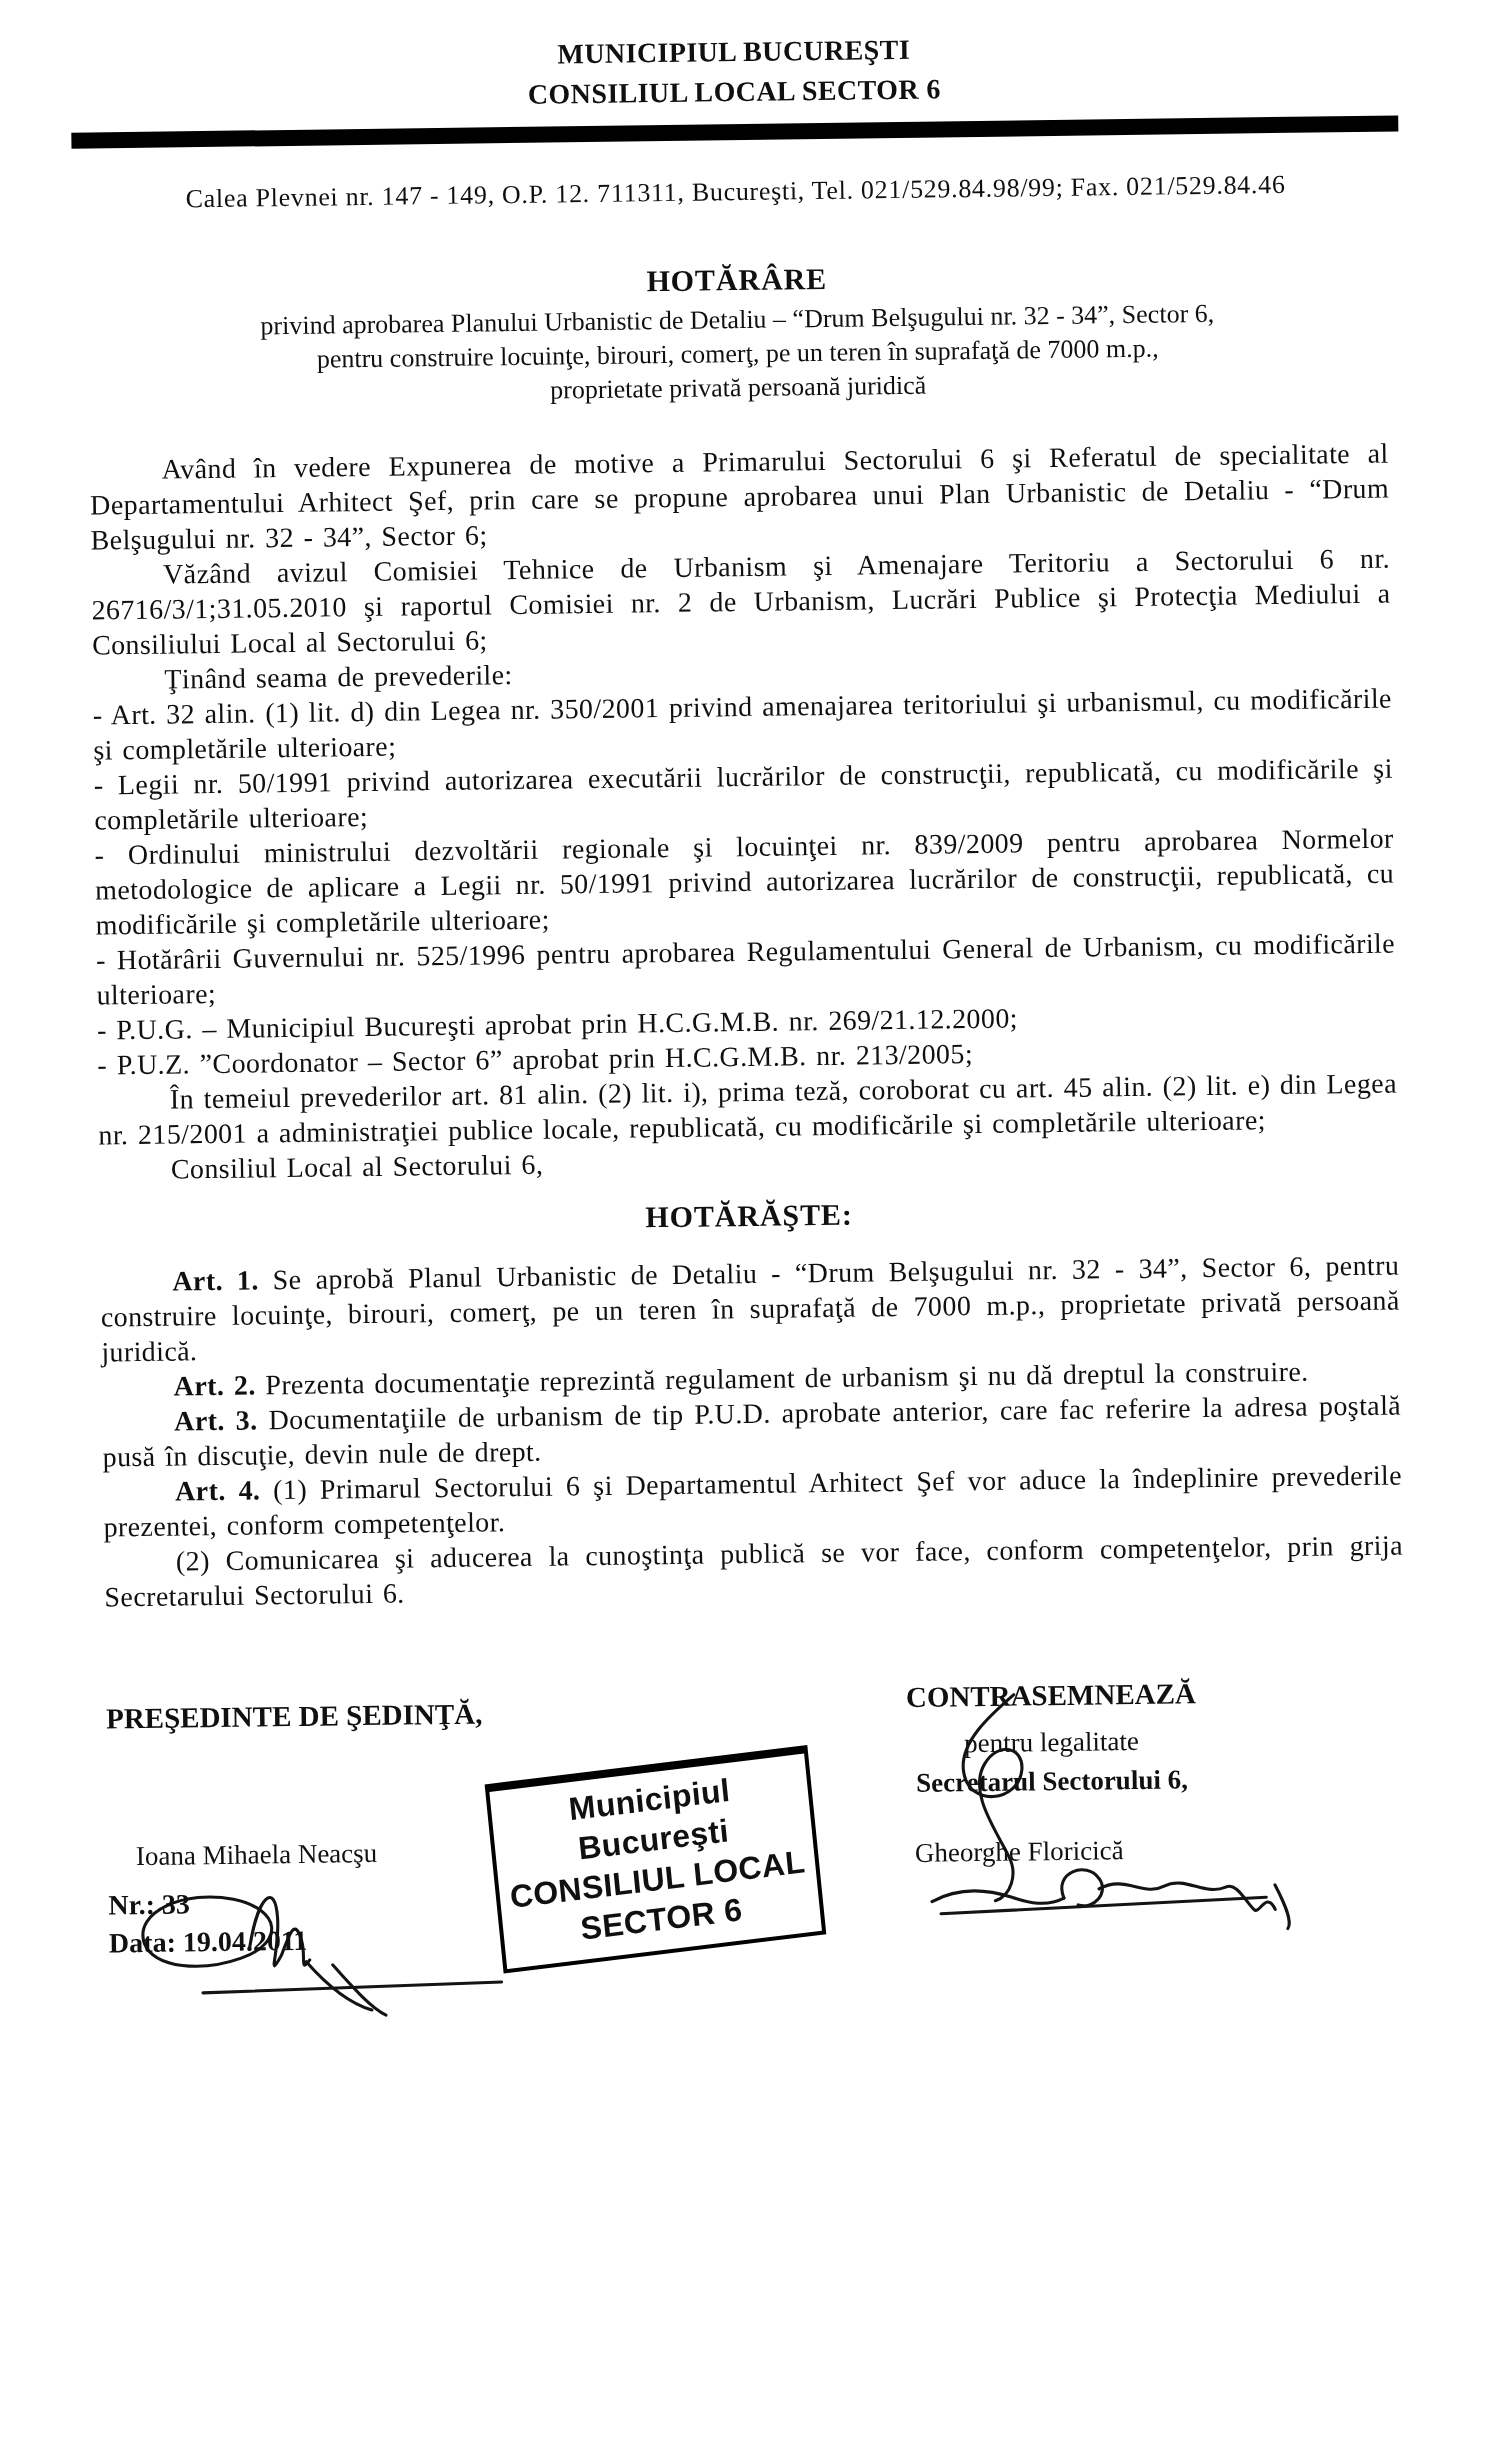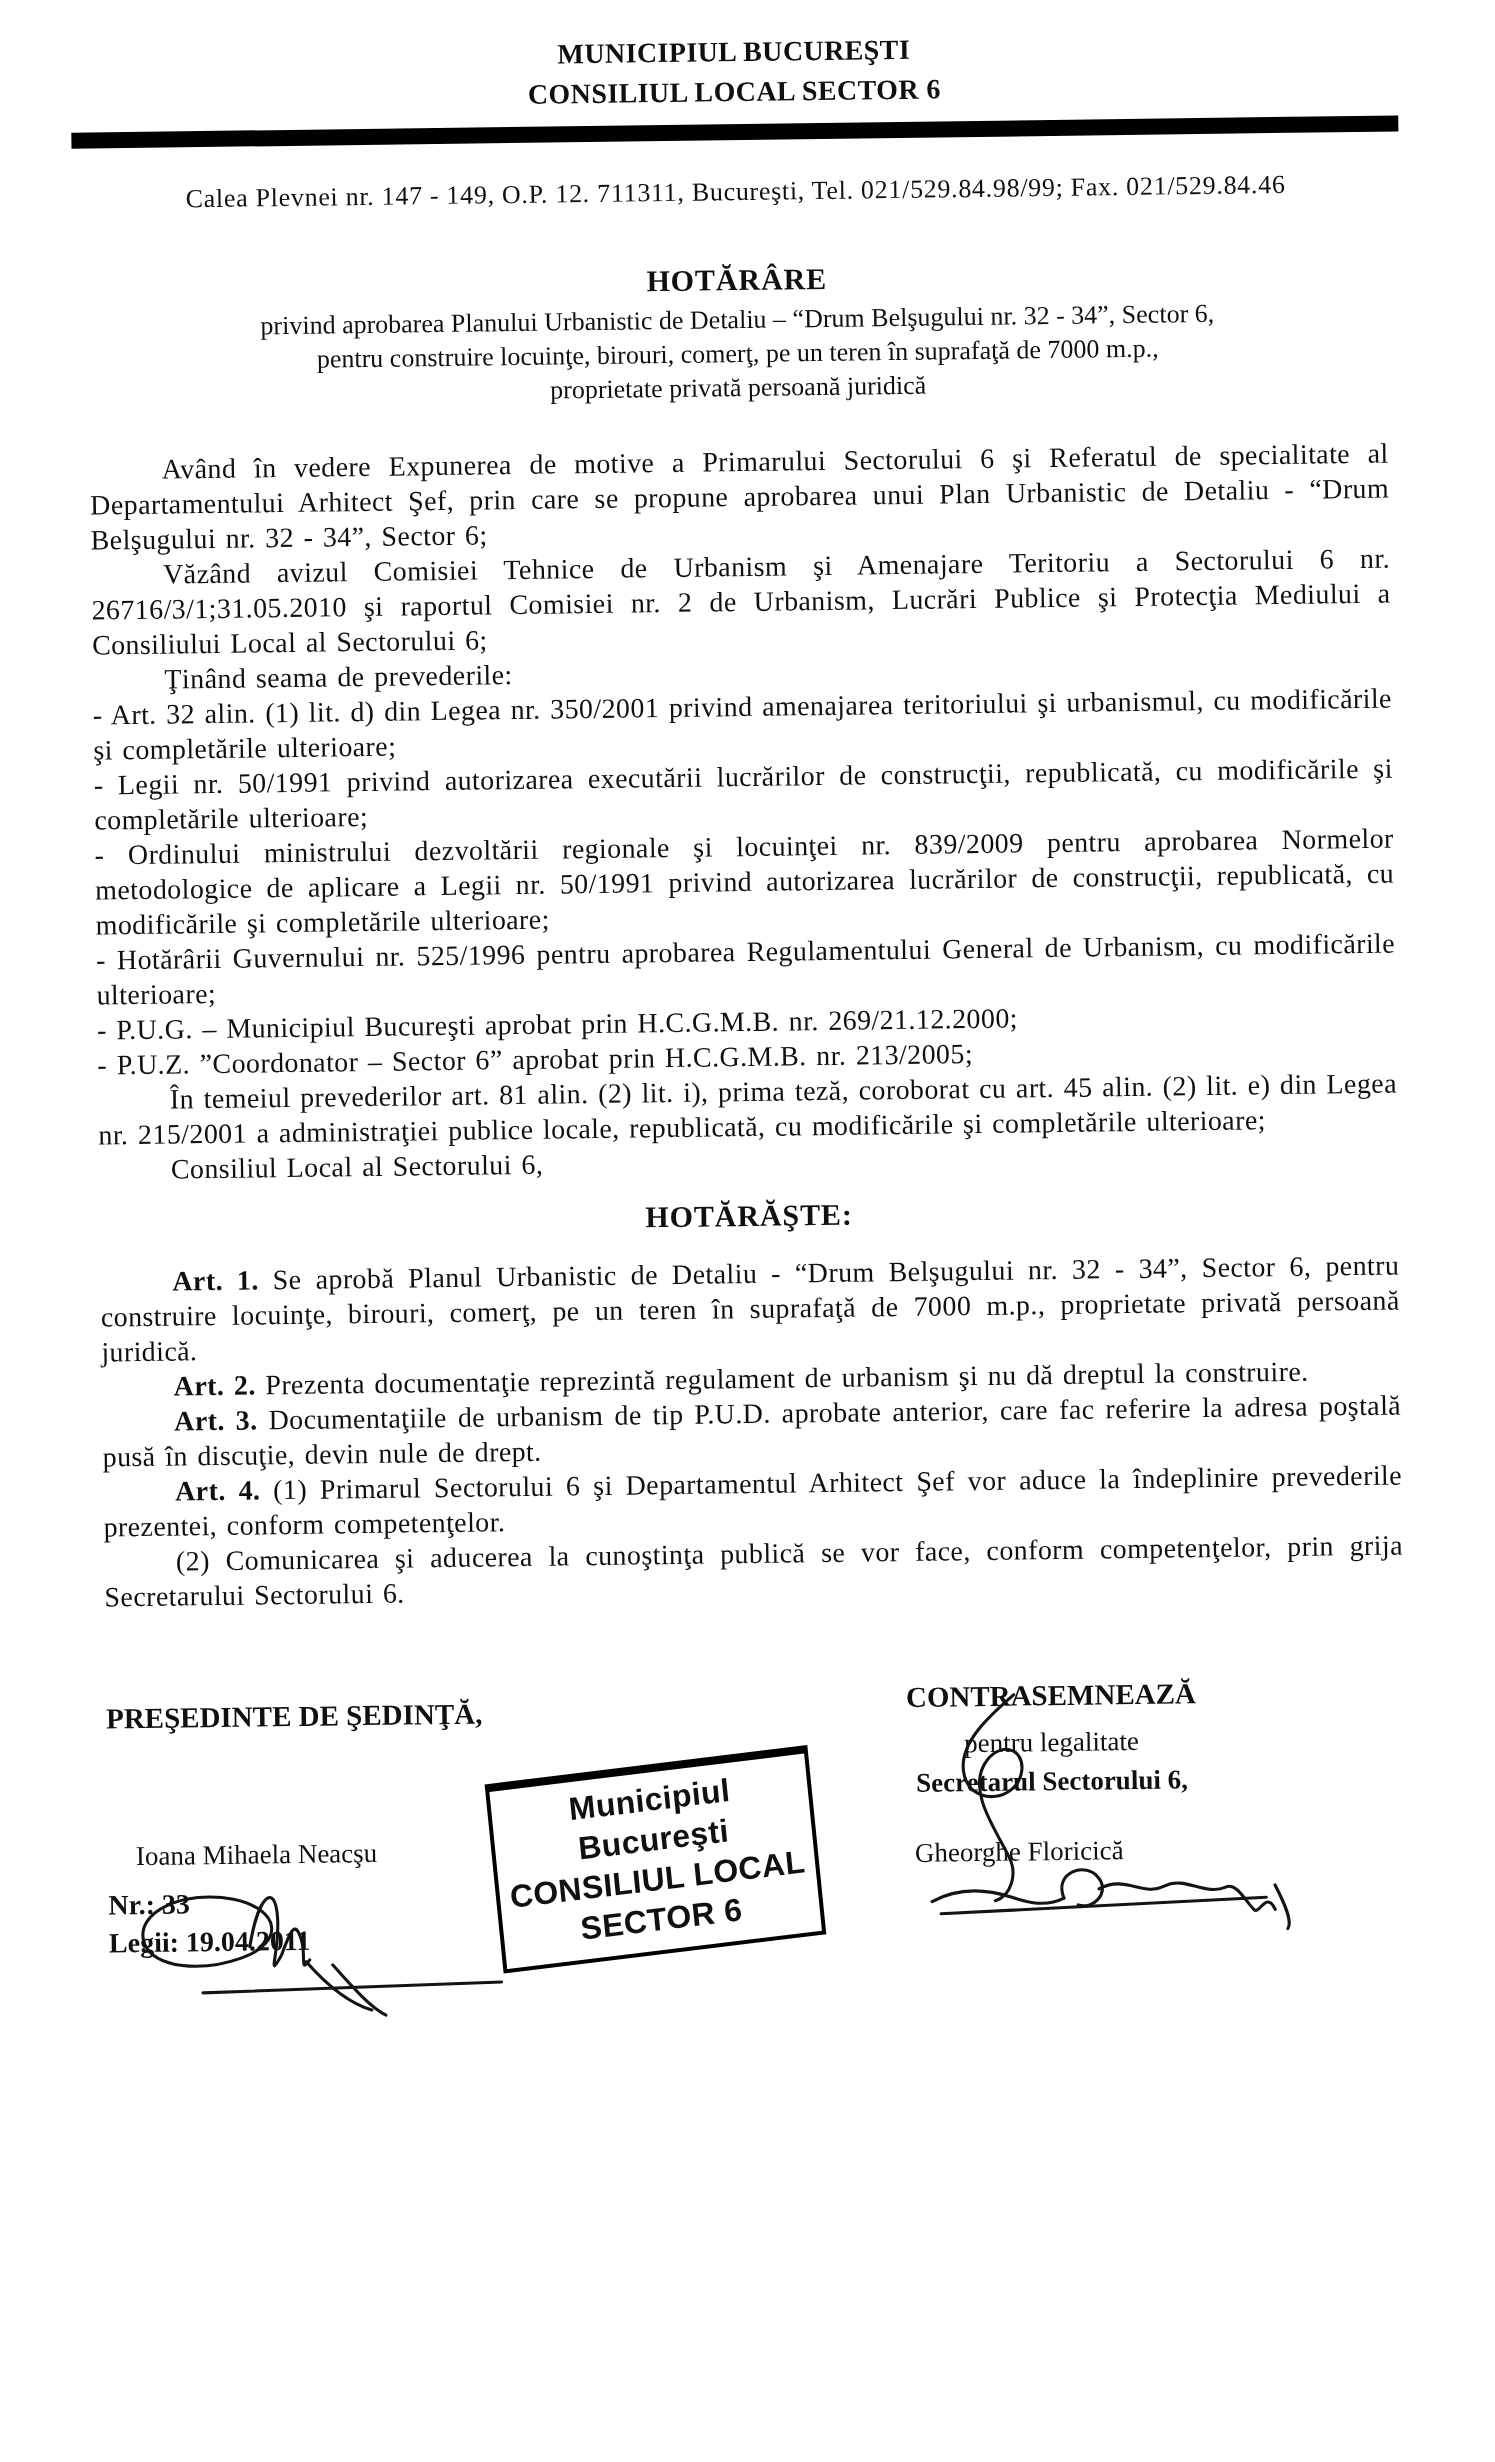--- a/index.html
+++ b/index.html
@@ -119,19 +119,19 @@
           <path d="M 62,242 C 92,226 122,228 152,238 C 172,245 192,250 212,240"></path>
           <path d="M 212,240 C 200,210 238,198 252,218 C 264,234 246,254 228,248"></path>
           <path d="M 252,230 C 282,214 302,240 326,228 C 350,216 372,240 396,230 C 408,224 418,246 428,256 C 434,262 442,234 452,256"></path>
           <path d="M 452,228 C 462,248 472,270 466,278"></path>
           <path d="M 72,256 L 442,242"></path>
         </svg>
 
         <div class="abs" style="left:807px; top:181px;">Gheorghe Floricică</div>
 
         <div class="abs bold" style="left:0px; top:222px; font-size:28px;"><span>Nr.:</span> <span>33</span></div>
-        <div class="abs bold" style="left:0px; top:260px; font-size:28px;"><span>Legii:</span> <span>19.04.2011</span></div>
+        <div class="abs bold" style="left:0px; top:260px; font-size:28px;"><span>Data:</span> <span>19.04.2011</span></div>
 
       </div>
     </div>
   </div>
 </div>
 
 
 </body></html>

